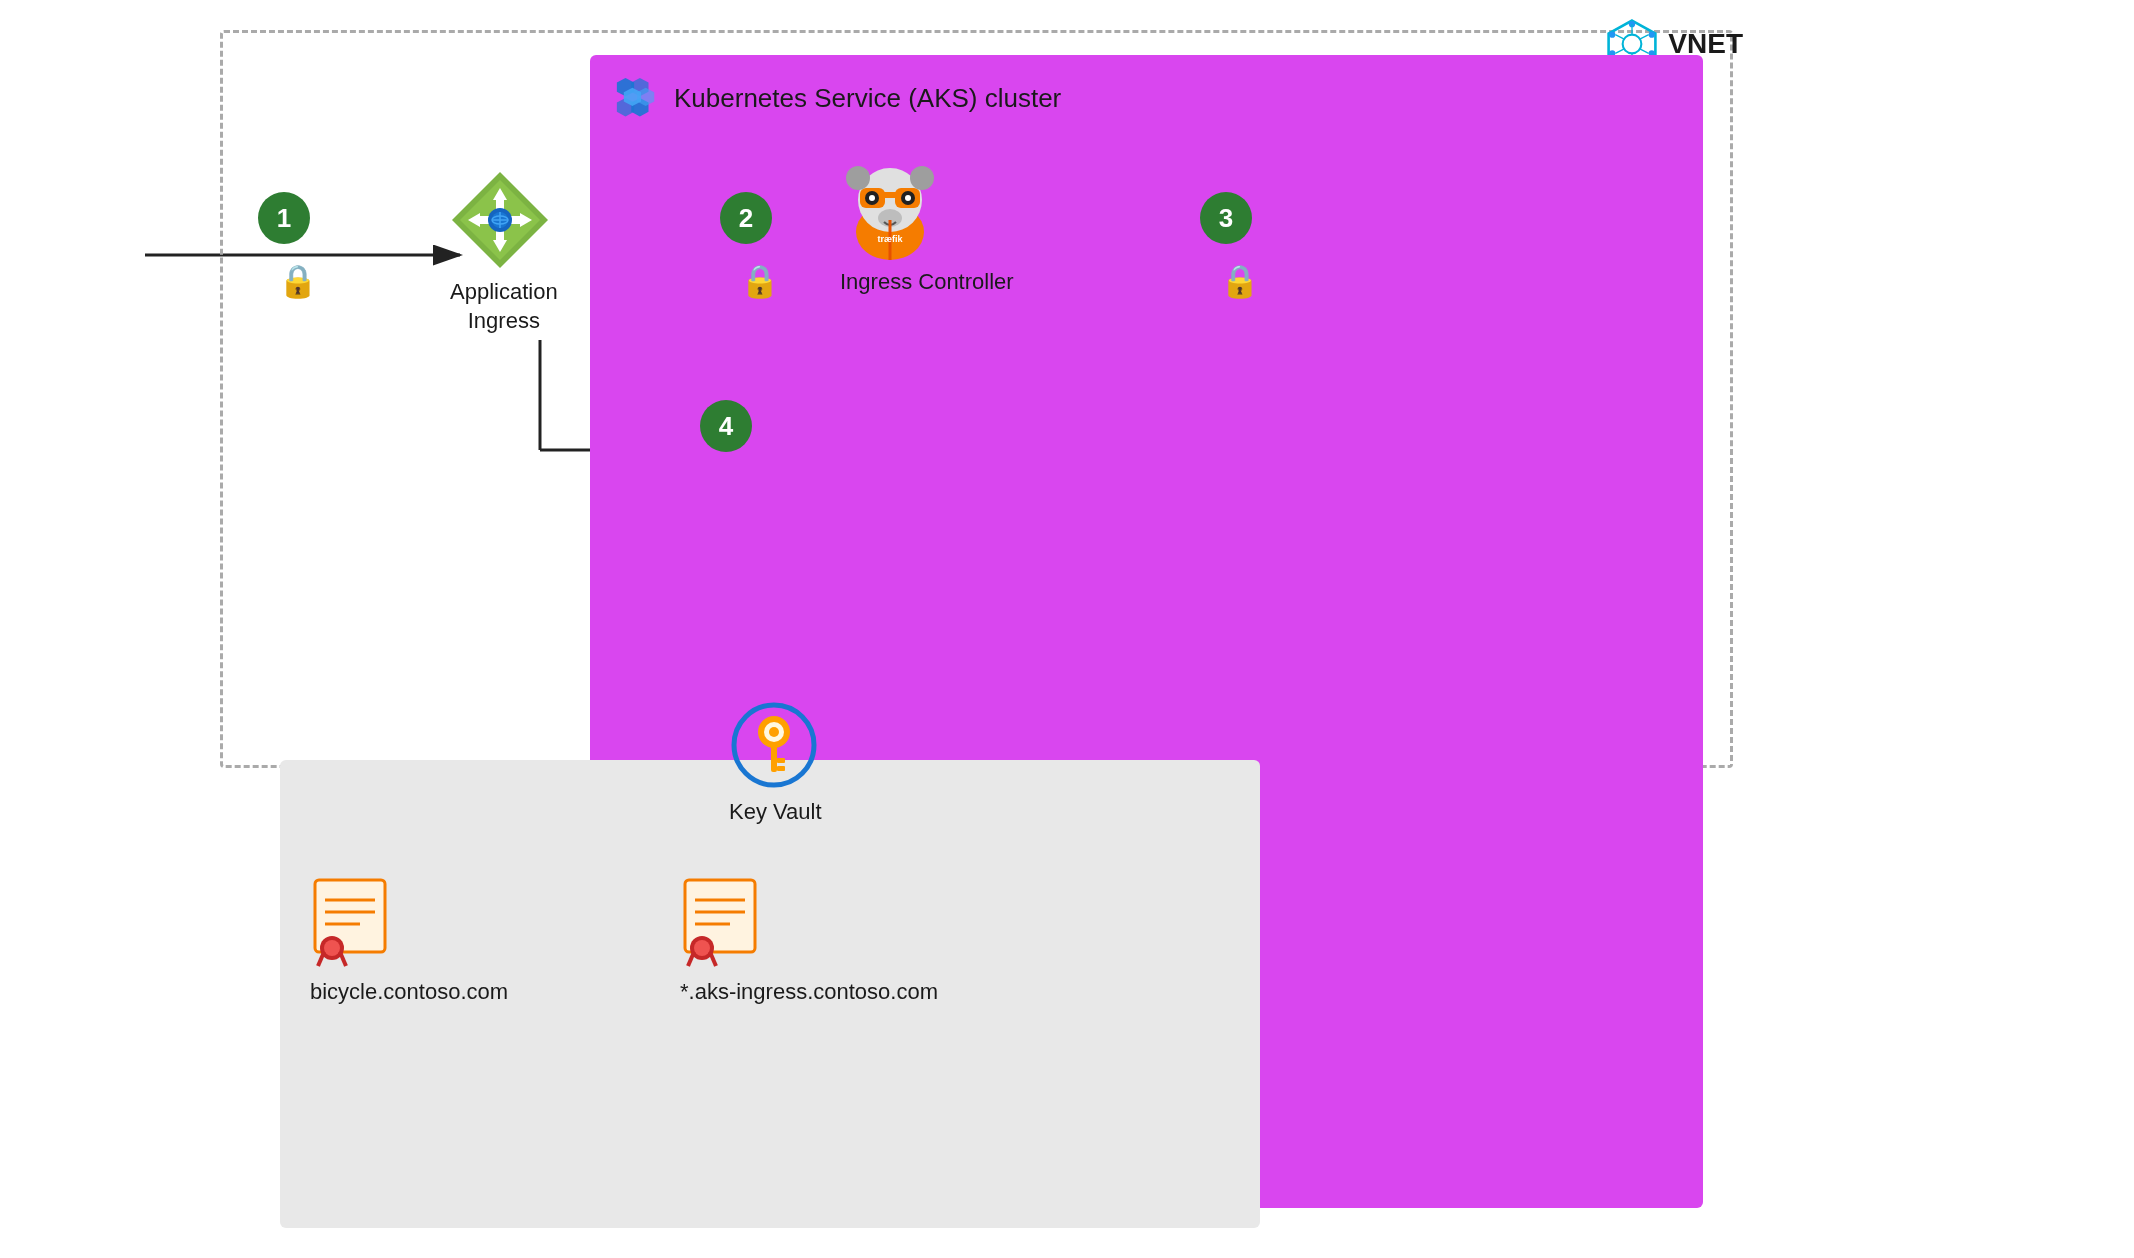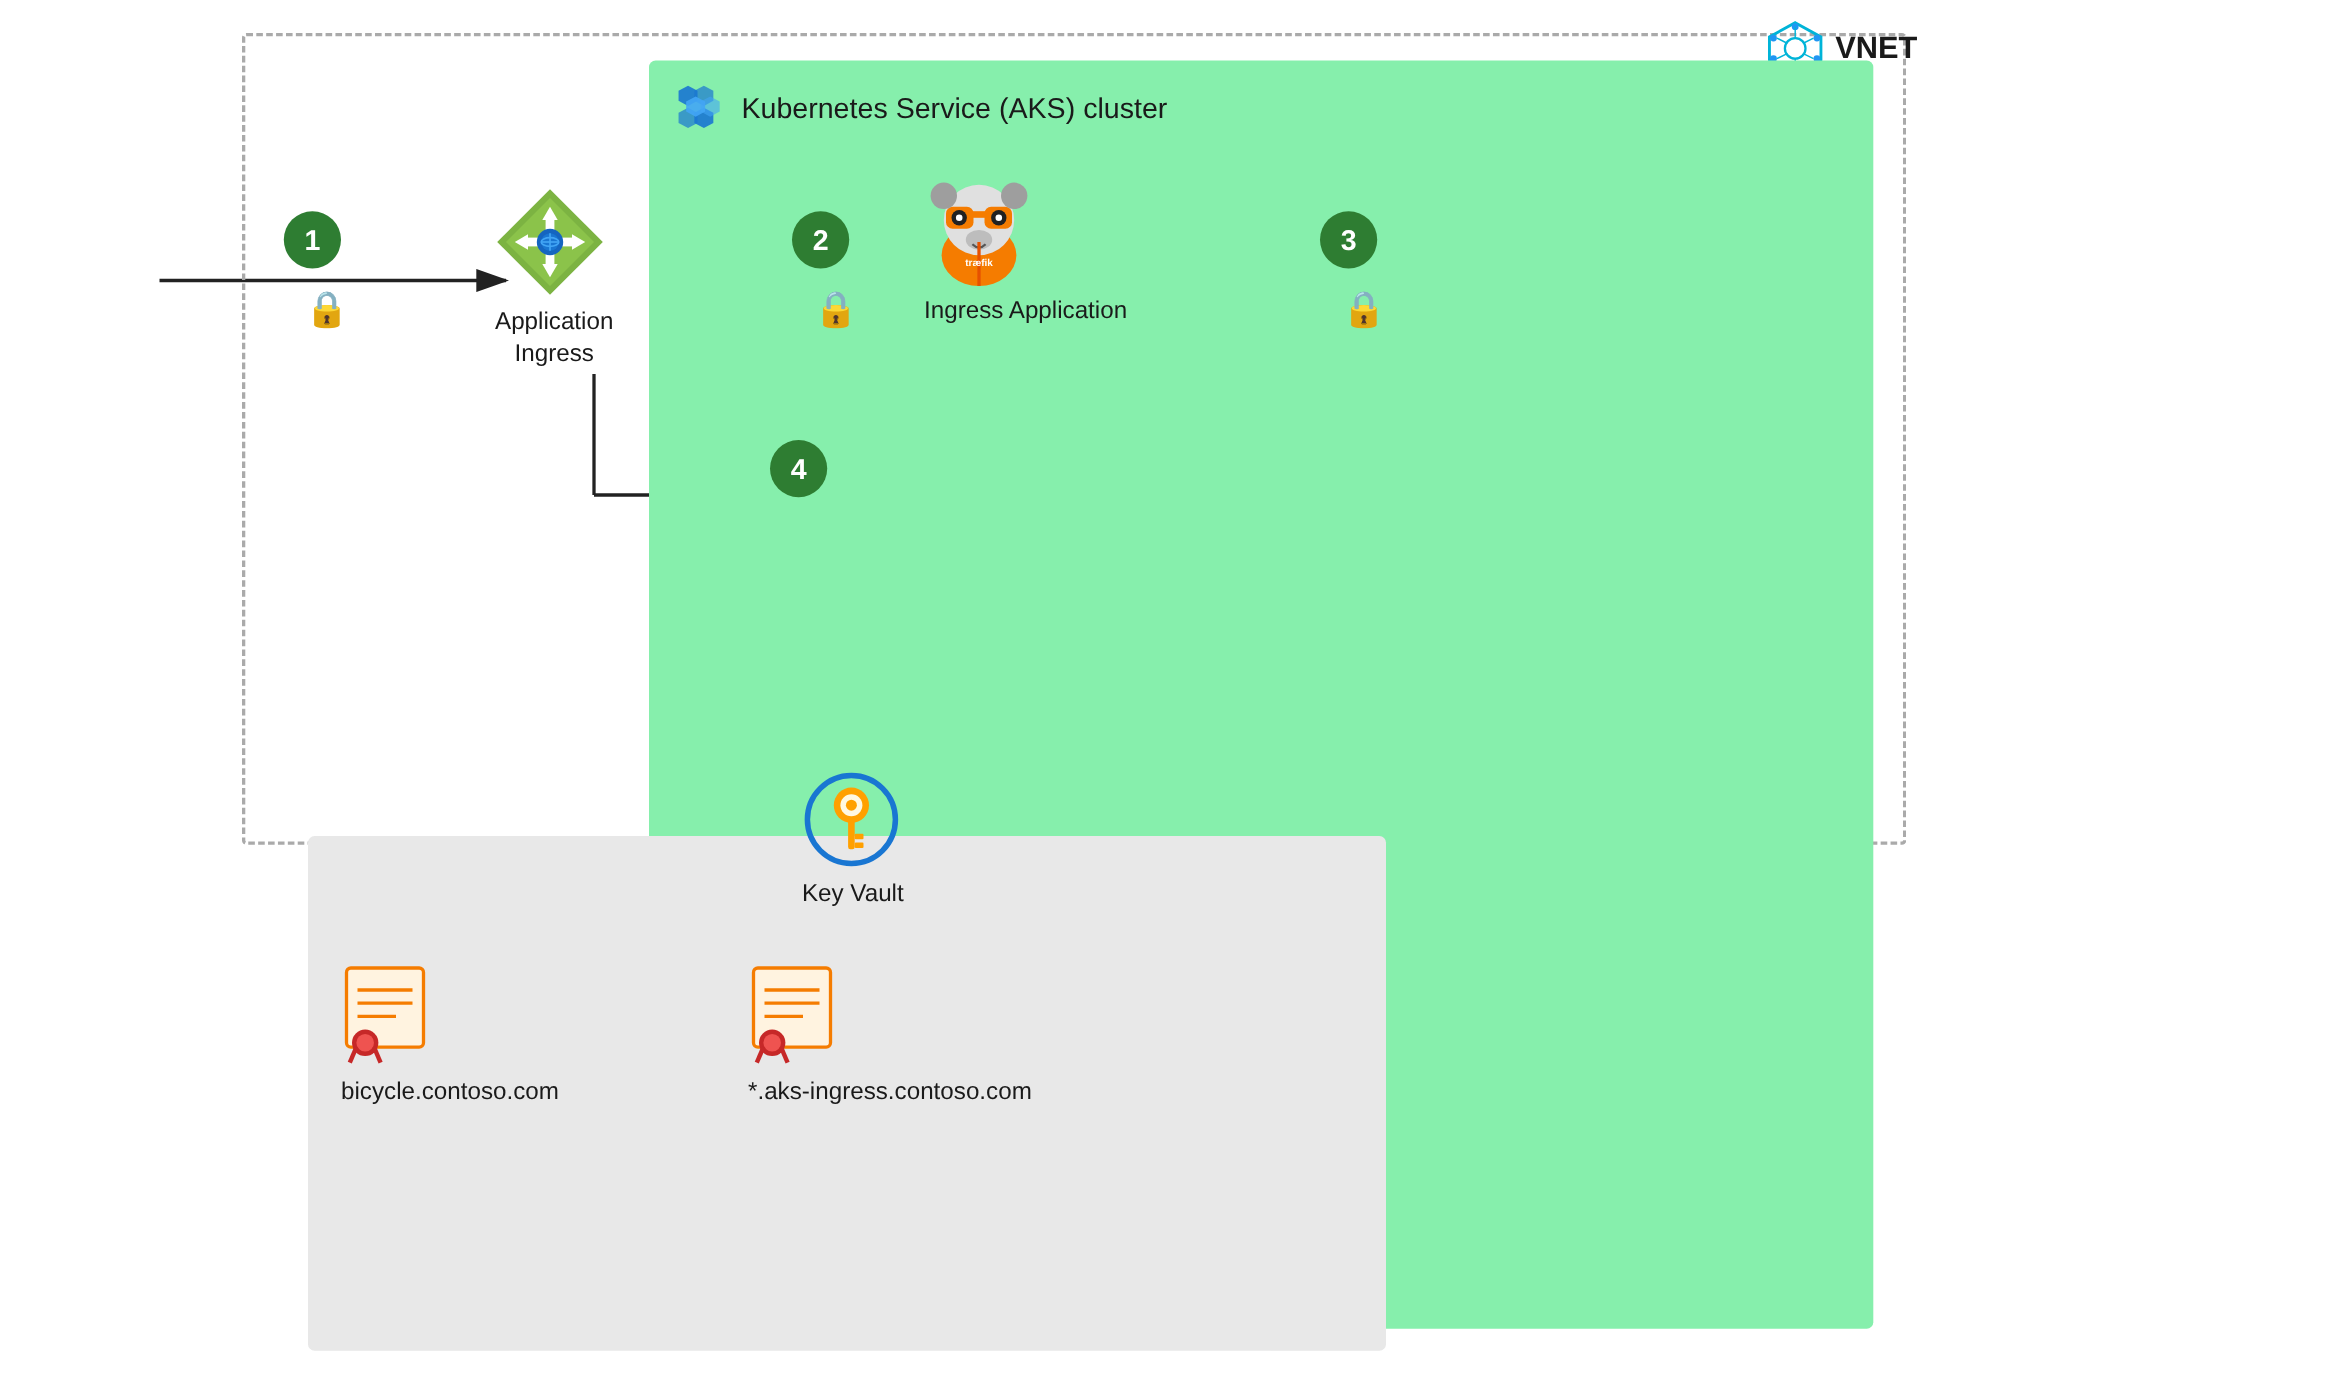--- a/index.html
+++ b/index.html
@@ -45,21 +45,21 @@
       border-radius: 4px;
     }
 
     
     .aks-cluster {
       position: absolute;
       top: 55px;
       left: 590px;
       right: 80px;
       bottom: 50px;
-      background: #86efac;
+      background: #d946ef;
       border-radius: 6px;
     }
     .aks-header {
       display: flex;
       align-items: center;
       gap: 14px;
       padding: 20px 24px 0 24px;
     }
     .aks-title {
       font-size: 26px;
@@ -275,21 +275,21 @@
 
       <circle cx="18" cy="18" r="12" fill="#9e9e9e"></circle>
       <circle cx="82" cy="18" r="12" fill="#9e9e9e"></circle>
 
       <rect x="44" y="32" width="12" height="6" fill="#f57c00"></rect>
 
       <line x1="50" y1="60" x2="50" y2="100" stroke="#e65100" stroke-width="3"></line>
 
       <text x="50" y="82" text-anchor="middle" font-size="9" fill="white" font-weight="bold">træfik</text>
     </svg>
-    <span class="node-label">Ingress Application</span>
+    <span class="node-label">Ingress Controller</span>
   </div>
 
   <div class="step-circle" style="left:1200px; top:192px;">
     <span>3</span>
   </div>
 
   <div style="position:absolute; left:1220px; top:262px; font-size:32px;">🔒</div>
 
 
   <div class="step-circle" style="left:700px; top:400px;">

